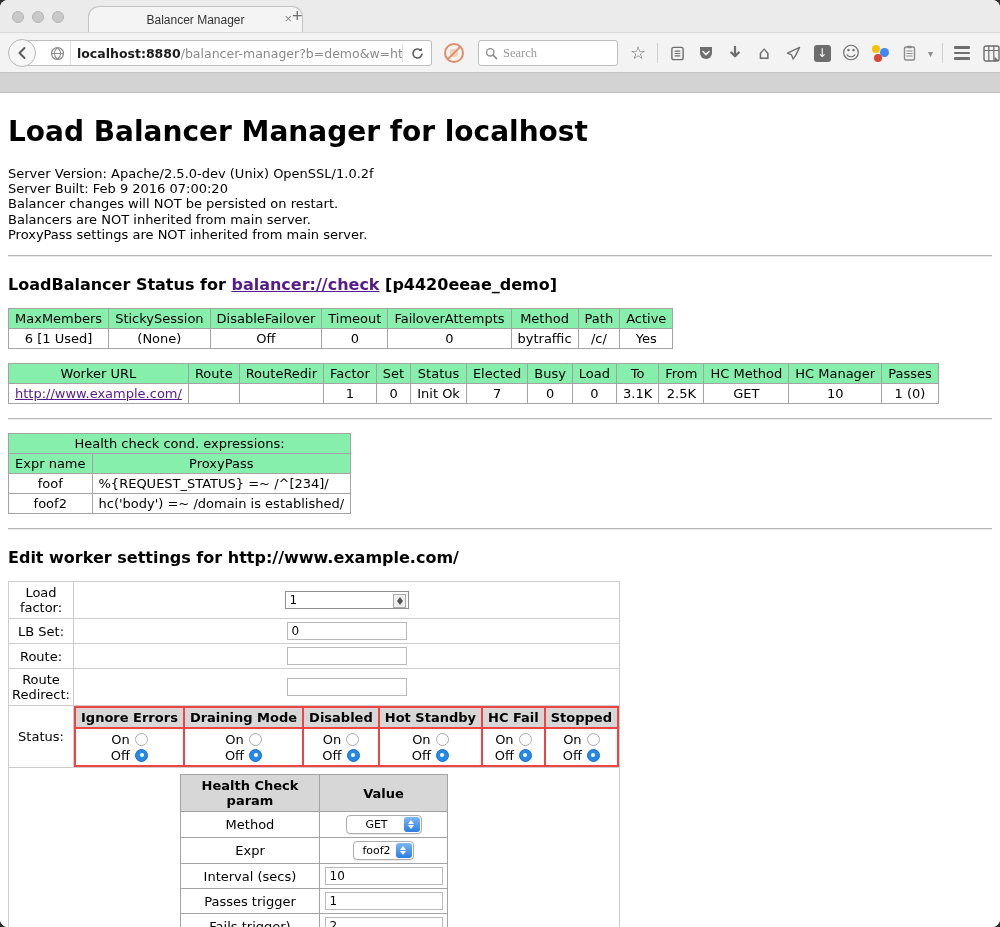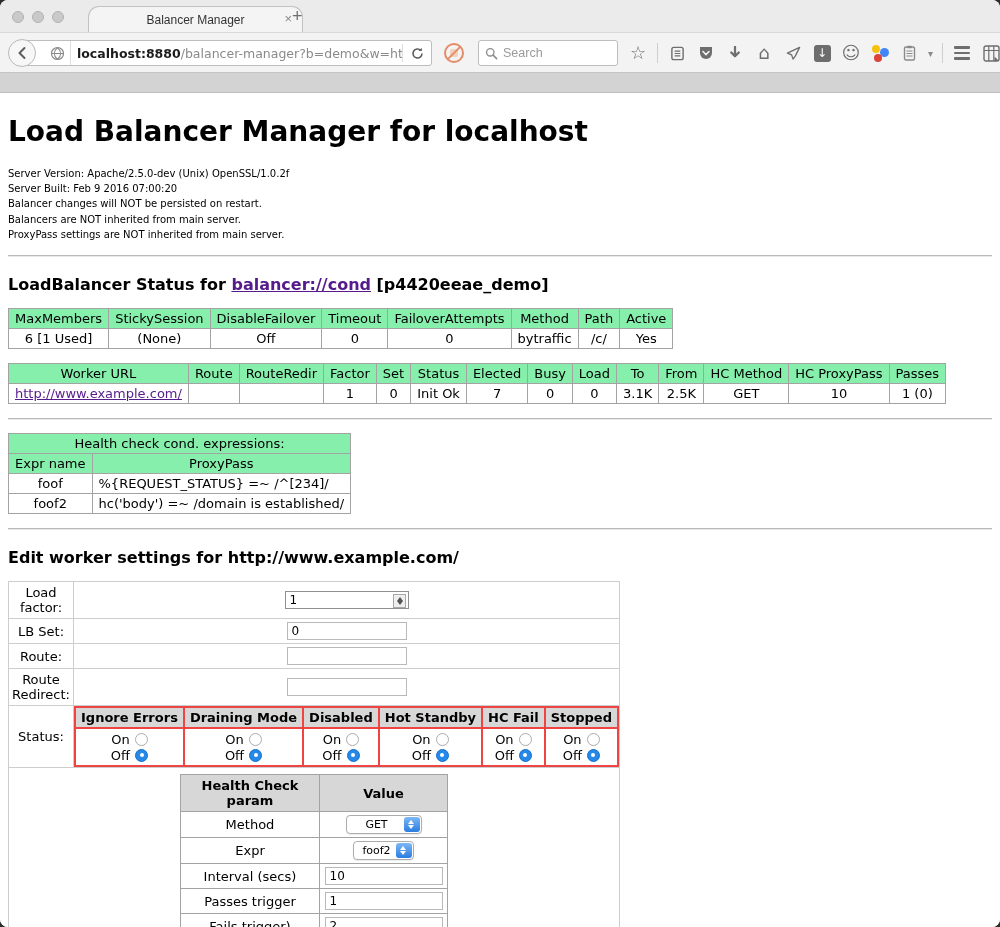--- a/index.html
+++ b/index.html
@@ -26,40 +26,40 @@
   .globe { width:26px; display:flex; justify-content:center; align-items:center; border-right:1px solid #ddd; height:100%; flex:none; }
   .url-text { flex:1; font-size:12.5px; white-space:nowrap; overflow:hidden; padding-left:6px; color:#8a8a8a; }
   .url-text b { color:#1c1c1c; font-weight:bold; }
   .urlsep { width:1px; height:18px; background:#ddd; flex:none; }
   .reloadbtn { width:28px; height:100%; display:flex; align-items:center; justify-content:center; flex:none; }
   .blockicon { position:absolute; left:444px; top:10px; width:20px; height:20px; border:2px solid #e06a3a; border-radius:50%; opacity:.75; }
   .blockicon::after { content:''; position:absolute; left:-1px; top:7px; width:18px; height:2px; background:#e06a3a; transform:rotate(-45deg); }
   .blockicon::before { content:''; position:absolute; left:4px; top:4px; width:8px; height:8px; background:#f0c9a8; border-radius:2px; }
   .searchbar { position:absolute; left:478px; top:7px; width:140px; height:26px; background:#fff;
                border:1px solid #bdbdbd; border-radius:3px; display:flex; align-items:center; padding:0 6px; gap:5px; }
-  .search-ph { font-size:12.5px; color:#9a9a9a; font-family:Liberation Sans, sans-serif; }
+  .search-ph { font-size:12.5px; color:#9a9a9a; font-family:Liberation Serif, serif; }
   .toolicons { position:absolute; left:628px; top:7px; height:26px; display:flex; align-items:center; gap:9px; color:#6e6e6e; }
   .ticon { width:20px; height:20px; display:flex; align-items:center; justify-content:center; font-size:17px; color:#6e6e6e; }
   .vsep { width:1px; height:20px; background:#cfcfcf; }
   .glyph18 { font-size:18px; line-height:1; }
   .hamburger { display:flex; flex-direction:column; gap:3px; }
   .hamburger i { display:block; width:16px; height:2.5px; background:#6e6e6e; border-radius:1px; }
   .sq-dl { width:17px; height:17px; background:#6d6d6d; border-radius:3px; color:#fff; display:flex; align-items:center; justify-content:center; font-size:12px; }
   .dots { position:relative; width:18px; height:18px; }
   .dots i { position:absolute; border-radius:50%; }
   .dots .d1 { width:8px; height:8px; background:#f4c20d; left:1px; top:1px; }
   .dots .d2 { width:9px; height:9px; background:#4285f4; right:0; top:4px; }
   .dots .d3 { width:8px; height:8px; background:#db4437; left:3px; bottom:0; }
   .caret { font-size:10px; color:#8a8a8a; }
   .bookmarksbar { height:21px; background:#d3d3d3; border-top:1px solid #c4c4c4; border-bottom:1px solid #bdbdbd; }
 
   
   .content { background:#fff; padding:10px 8px 0 8px; color:#000; }
   h1.pagetitle { font-size:28px; font-weight:bold; margin:12px 0 18px 0; letter-spacing:0; }
-  .info { font-size:10px; line-height:15.2px; }
+  .info { font-size:13px; line-height:15.2px; }
   hr.rule { border:none; height:2px; background:#b9b9b9; border-bottom:1px solid #e9e9e9; margin:13px 0; }
   h3.section { font-size:16px; font-weight:bold; margin:18px 0 14px 0; }
   h3.section a { color:#551a8b; }
   a.plink { color:#551a8b; text-decoration:underline; }
 
   table.t { border-collapse:collapse; font-size:13px; margin:2px 0 14px 0; }
   table.t th, table.t td { border:1px solid #a3a3a3; padding:2px 6px; text-align:center; white-space:nowrap; }
   table.t th { background:#86efac; font-weight:normal; }
   table.worker { margin-top:4px; }
   td.exprcell { text-align:left !important; }
@@ -218,21 +218,21 @@
     <div class="info">
       <div>Server Version: Apache/2.5.0-dev (Unix) OpenSSL/1.0.2f</div>
       <div>Server Built: Feb 9 2016 07:00:20</div>
       <div>Balancer changes will NOT be persisted on restart.</div>
       <div>Balancers are NOT inherited from main server.</div>
       <div>ProxyPass settings are NOT inherited from main server.</div>
     </div>
 
     <hr class="rule">
 
-    <h3 class="section"><span>LoadBalancer Status for </span><a class="plink" href="#">balancer://cond</a><span> [p4420eeae_demo]</span></h3>
+    <h3 class="section"><span>LoadBalancer Status for </span><a class="plink" href="#">balancer://check</a><span> [p4420eeae_demo]</span></h3>
 
     <table class="t">
       <tbody>
           <tr>
         <th>MaxMembers</th>
         <th>StickySession</th>
         <th>DisableFailover</th>
         <th>Timeout</th>
         <th>FailoverAttempts</th>
         <th>Method</th>
@@ -260,21 +260,21 @@
         <th>RouteRedir</th>
         <th>Factor</th>
         <th>Set</th>
         <th>Status</th>
         <th>Elected</th>
         <th>Busy</th>
         <th>Load</th>
         <th>To</th>
         <th>From</th>
         <th>HC Method</th>
-        <th>HC ProxyPass</th>
+        <th>HC Manager</th>
         <th>Passes</th>
 
       </tr>
       <tr>
         <td><a class="plink" href="#">http://www.example.com/</a></td>
         <td></td>
         <td></td>
         <td>1</td>
         <td>0</td>
         <td>Init Ok</td>

